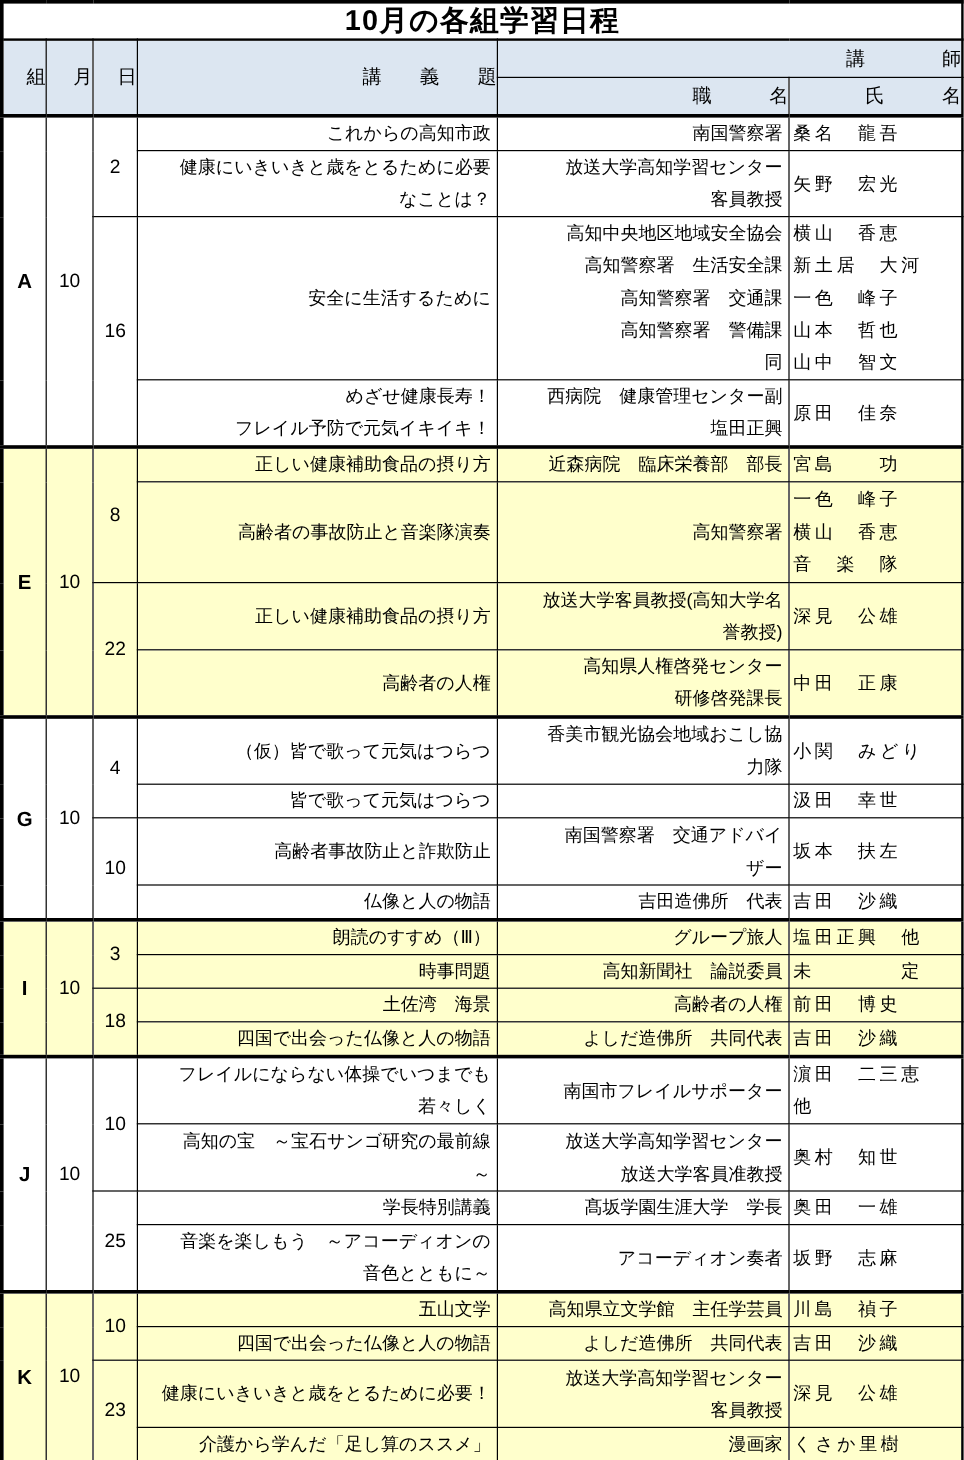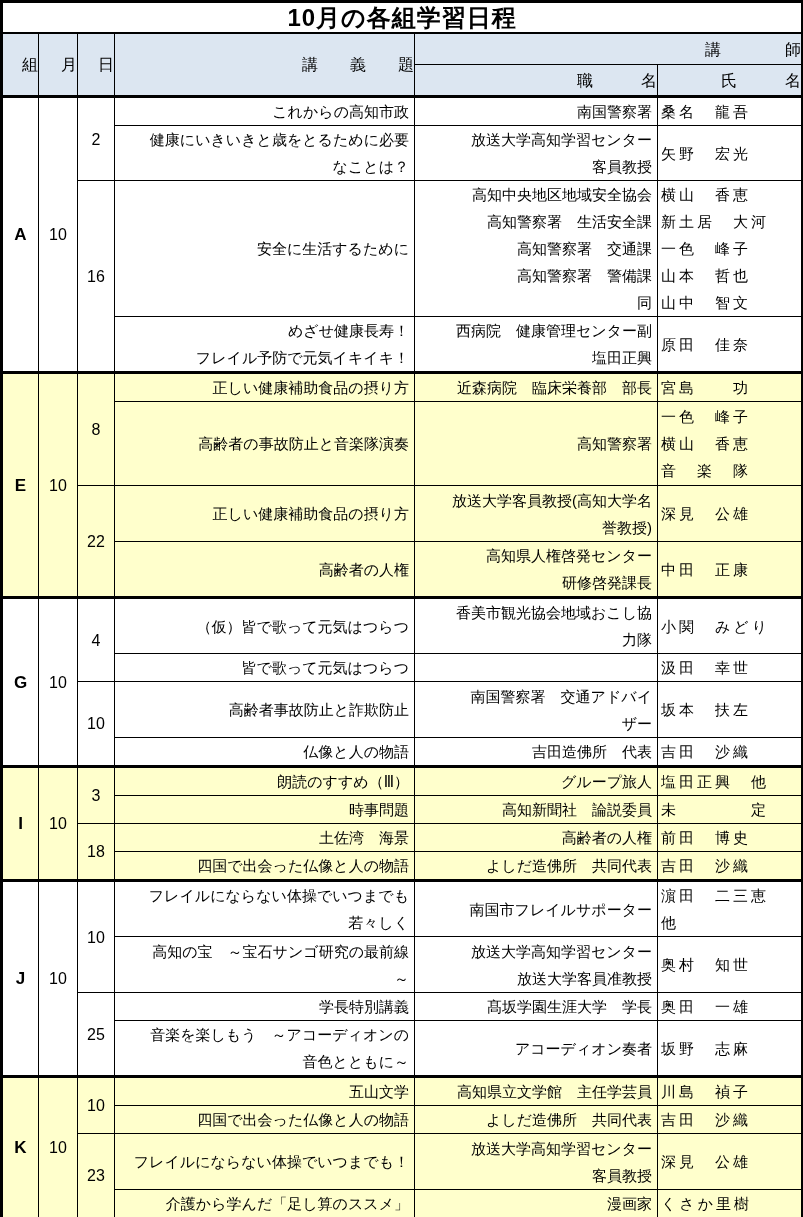--- a/index.html
+++ b/index.html
@@ -218,21 +218,21 @@
     <td class="cell-job">高知県立文学館　主任学芸員</td>
     <td class="cell-name">川島　禎子</td>
   </tr>
   <tr class="g-yellow rh28">
     <td class="cell-lecture">四国で出会った仏像と人の物語</td>
     <td class="cell-job">よしだ造佛所　共同代表</td>
     <td class="cell-name">吉田　沙織</td>
   </tr>
   <tr class="g-yellow rh56">
     <td class="cell-num" rowspan="2">23</td>
-    <td class="cell-lecture">フレイルにならない体操でいつまでも！</td>
+    <td class="cell-lecture">健康にいきいきと歳をとるために必要！</td>
     <td class="cell-job">放送大学高知学習センター
 客員教授</td>
     <td class="cell-name">深見　公雄</td>
   </tr>
   <tr class="g-yellow rh28">
     <td class="cell-lecture">介護から学んだ「足し算のススメ」</td>
     <td class="cell-job">漫画家</td>
     <td class="cell-name">くさか里樹</td>
   </tr>
 

